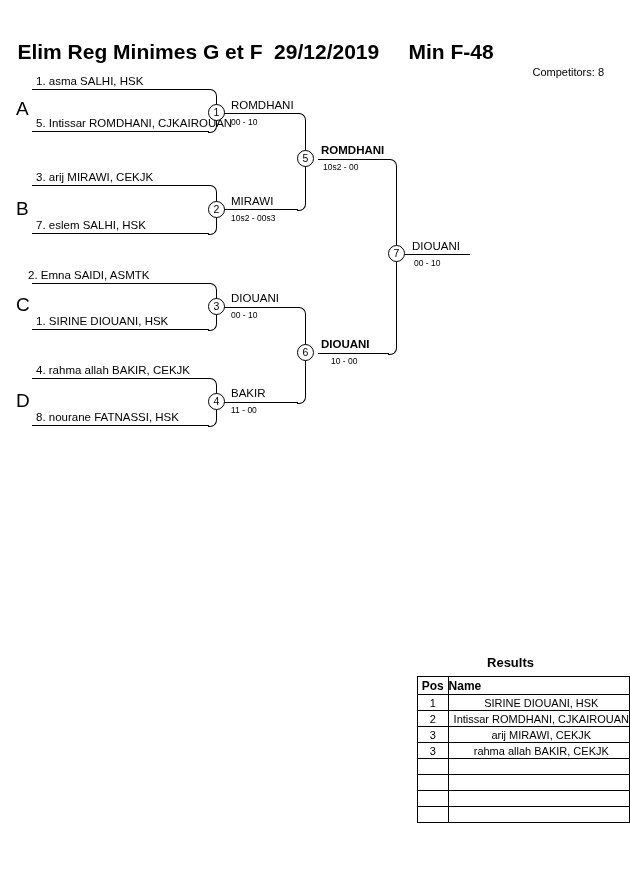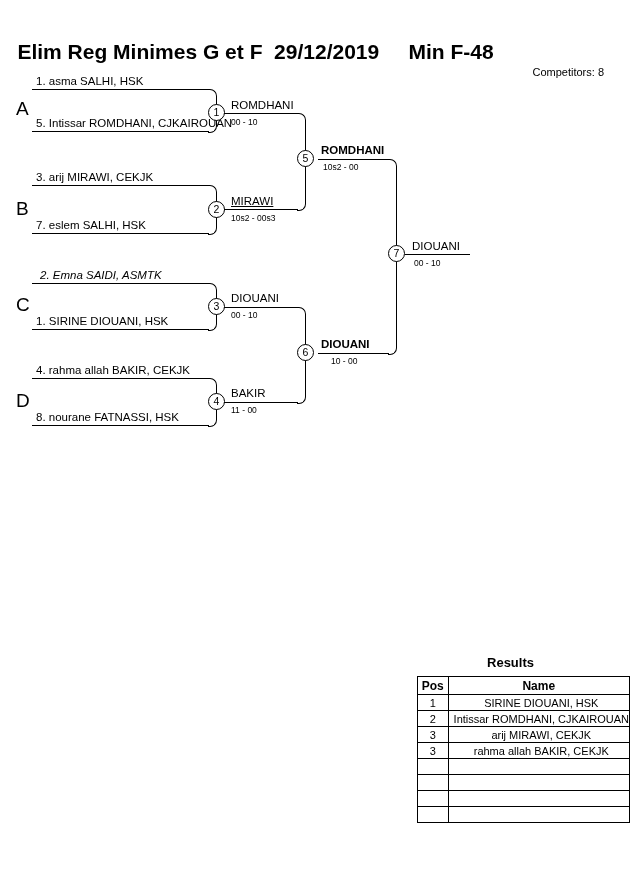--- a/index.html
+++ b/index.html
@@ -168,24 +168,24 @@
 <div class="player-name" style="left:36px; top:172px;">3. arij MIRAWI, CEKJK</div>
 <div class="hline" style="left:32px; top:185px; width:177px;"></div>
 <div class="elbow down" style="left:208px; top:185px; width:8px; height:15px;"></div>
 
 <div class="player-name" style="left:36px; top:220px;">7. eslem SALHI, HSK</div>
 <div class="hline" style="left:32px; top:233px; width:177px;"></div>
 <div class="elbow up" style="left:208px; top:219px; width:8px; height:15px;"></div>
 
 <div class="vline" style="left:216px; top:200px; height:20px;"></div>
 <div class="match-circle" style="left:208px; top:201px;">2</div>
-<div class="winner-name" style="left:231px; top:196px;text-decoration:underline;">MIRAWI</div>
+<div class="winner-name" style="left:231px; top:196px;">MIRAWI</div>
 <div class="score" style="left:231px; top:214px;">10s2 - 00s3</div>
 
-<div class="player-name" style="left:40px; top:270px;font-style:italic;">2. Emna SAIDI, ASMTK</div>
+<div class="player-name" style="left:28px; top:270px;">2. Emna SAIDI, ASMTK</div>
 <div class="hline" style="left:32px; top:283px; width:177px;"></div>
 <div class="elbow down" style="left:208px; top:283px; width:8px; height:15px;"></div>
 
 <div class="player-name" style="left:36px; top:316px;">1. SIRINE DIOUANI, HSK</div>
 <div class="hline" style="left:32px; top:329px; width:177px;"></div>
 <div class="elbow up" style="left:208px; top:315px; width:8px; height:15px;"></div>
 
 <div class="vline" style="left:216px; top:298px; height:18px;"></div>
 <div class="match-circle" style="left:208px; top:298px;">3</div>
 <div class="winner-name" style="left:231px; top:293px;">DIOUANI</div>
@@ -236,21 +236,21 @@
 <div class="match-circle" style="left:388px; top:245px;">7</div>
 <div class="winner-name" style="left:412px; top:241px;">DIOUANI</div>
 <div class="score" style="left:414px; top:259px;">00 - 10</div>
 <div class="hline" style="left:405px; top:254px; width:65px;"></div>
 
 <div id="results-title">Results</div>
 <table id="results-table">
   <thead>
     <tr>
       <th class="col-pos">Pos</th>
-      <th class="col-name" style="text-align:center; padding-left:0 !important;">Name</th>
+      <th class="col-name" style="text-align:left; padding-left:0 !important;">Name</th>
     </tr>
   </thead>
   <tbody>
     <tr>
       <td class="col-pos">1</td>
       <td class="col-name">SIRINE DIOUANI, HSK</td>
     </tr>
     <tr>
       <td class="col-pos">2</td>
       <td class="col-name">Intissar ROMDHANI, CJKAIROUAN</td>

